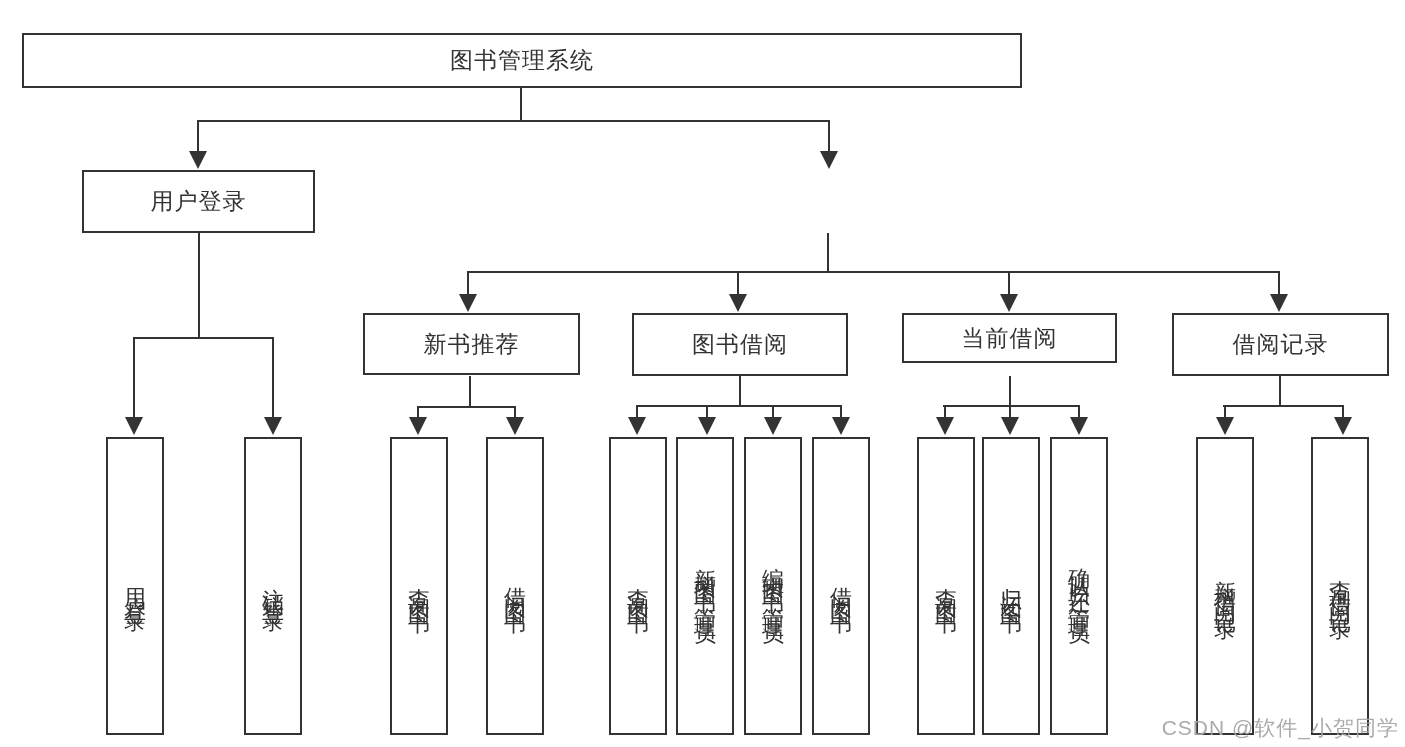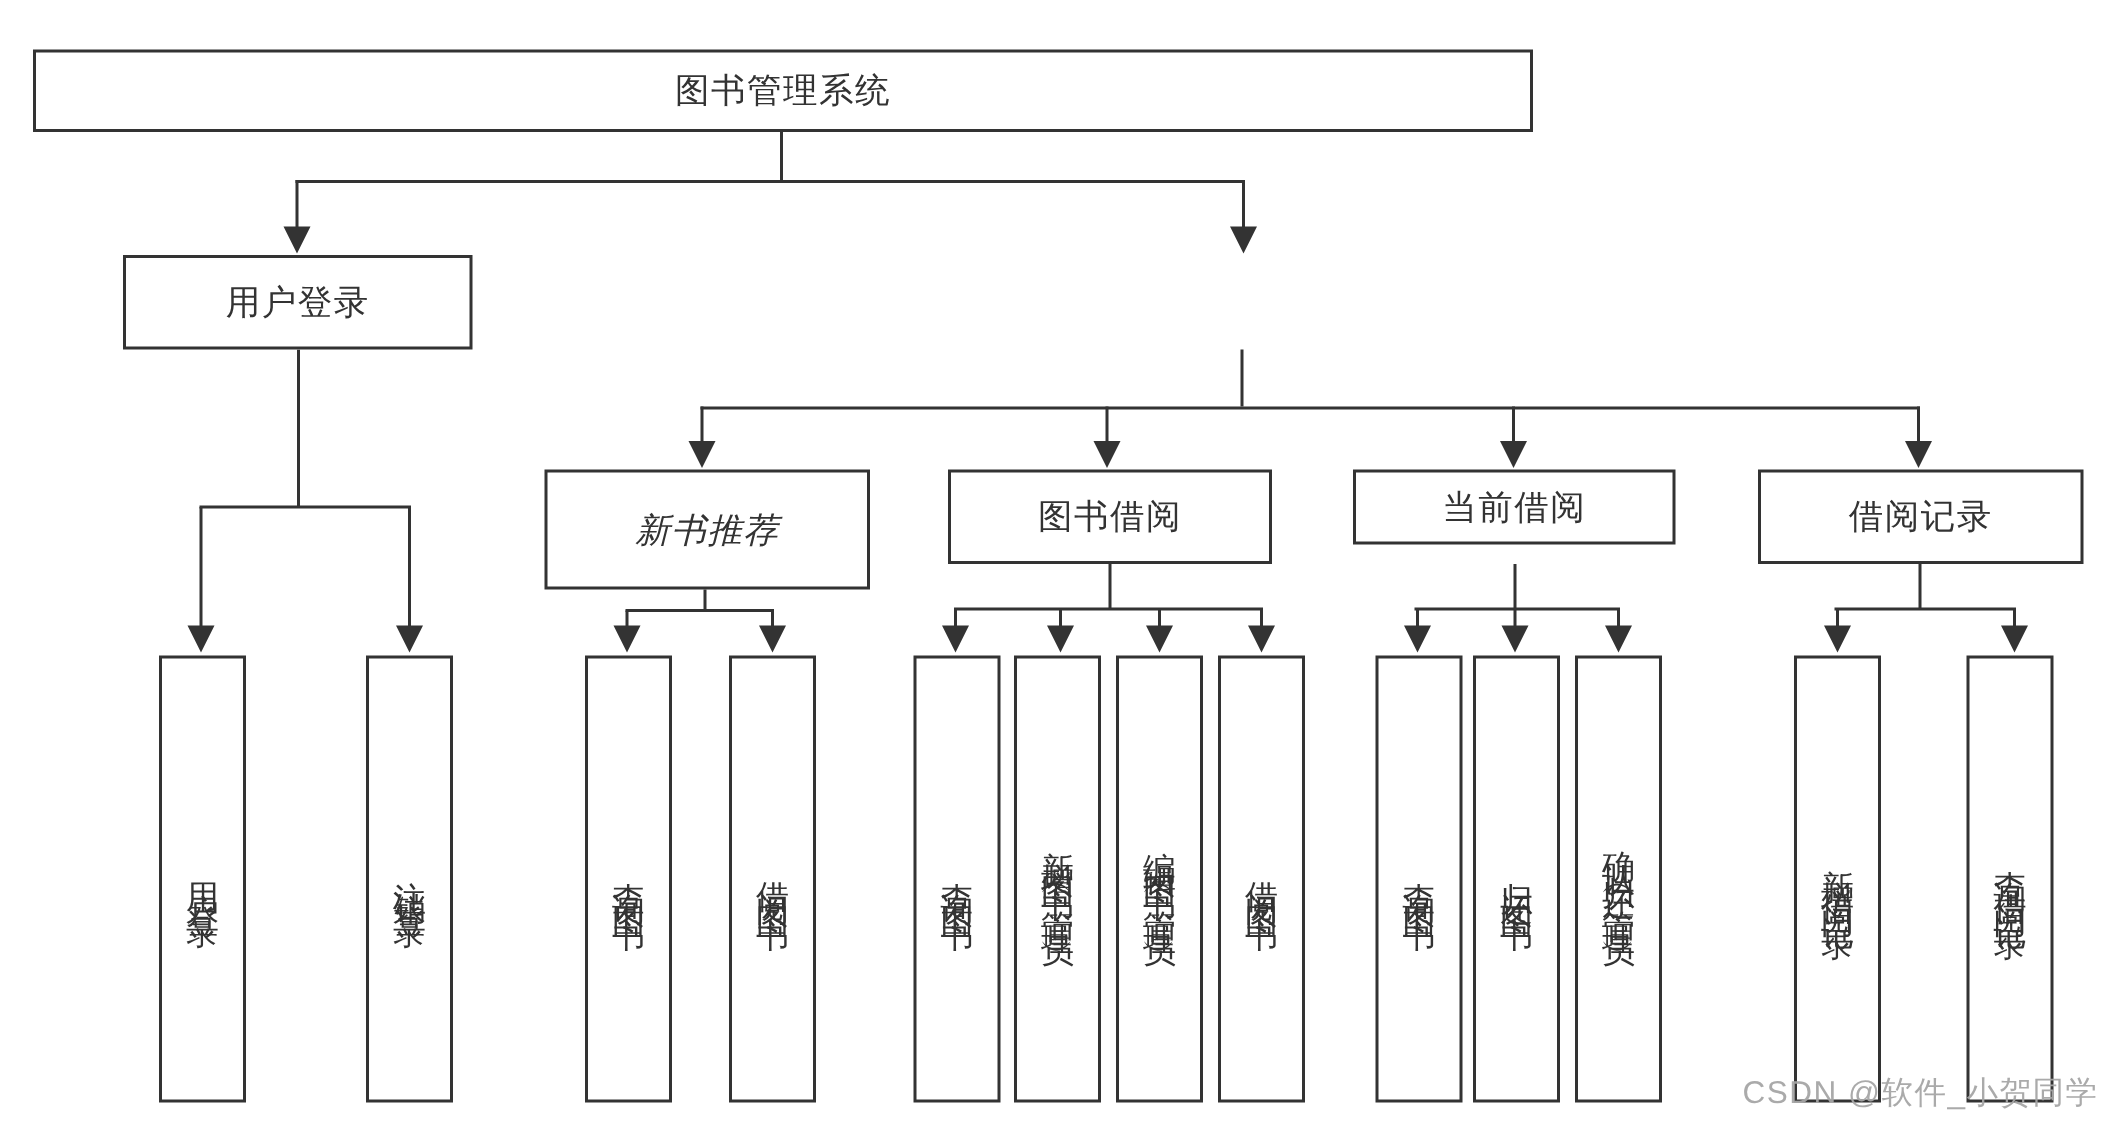--- a/index.html
+++ b/index.html
@@ -116,21 +116,21 @@
   <div class="arrow" style="left:125px; top:338px; height:97px;"></div>
   <div class="arrow" style="left:264px; top:338px; height:97px;"></div>
 
   <div class="vline" style="left:827px; top:233px; height:38px;"></div>
   <div class="hline" style="left:467px; top:271px; width:813px;"></div>
   <div class="arrow" style="left:459px; top:271px; height:41px;"></div>
   <div class="arrow" style="left:729px; top:271px; height:41px;"></div>
   <div class="arrow" style="left:1000px; top:271px; height:41px;"></div>
   <div class="arrow" style="left:1270px; top:271px; height:41px;"></div>
 
-  <div class="node" style="left:363px; top:313px; width:217px; height:80px;font-style:italic;">
+  <div class="node" style="left:363px; top:313px; width:217px; height:62px;">
     <span>新书推荐</span>
   </div>
   <div class="node" style="left:632px; top:313px; width:216px; height:63px;text-align:right;">
     <span>图书借阅</span>
   </div>
   <div class="node" style="left:902px; top:313px; width:215px; height:50px;">
     <span>当前借阅</span>
   </div>
   <div class="node" style="left:1172px; top:313px; width:217px; height:63px;">
     <span>借阅记录</span>

